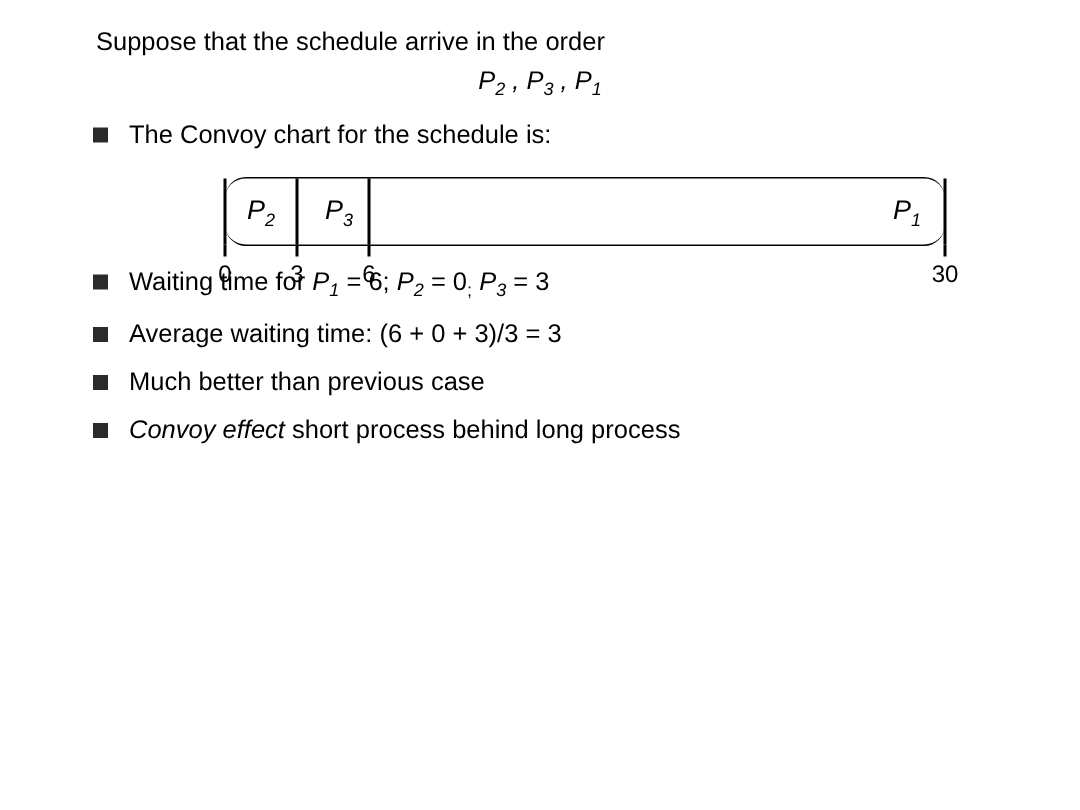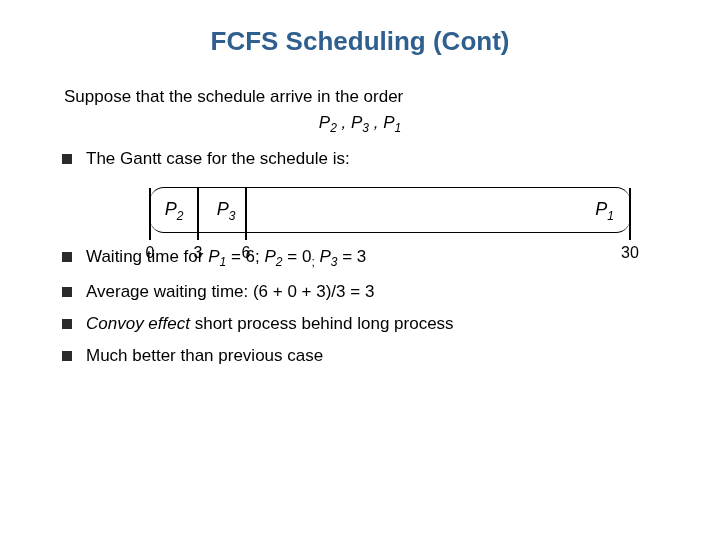--- a/index.html
+++ b/index.html
@@ -104,28 +104,27 @@
     position: absolute;
     top: 56px;
     font-size: 16px;
     transform: translateX(-50%);
   }
 </style>
 </head>
 <body>
 
 <div class="slide">
-  <div class="title">FCFS Scheduling (Cont)</div>
 
   <div class="body-text intro">Suppose that the schedule arrive in the order</div>
 
   <div class="order" id="order-line">P<sub>2</sub> , P<sub>3</sub> , P<sub>1</sub></div>
 
   <ul class="bul">
-    <li>The Gantt case for the schedule is:</li>
+    <li>The Convoy chart for the schedule is:</li>
   </ul>
 
   <div class="gantt-wrap">
     <div class="gantt" id="gantt">
         <div class="tick-top" style="left: -0.75px;"></div>
         <div class="tick-top" style="left: 47.25px;"></div>
         <div class="tick-top" style="left: 95.25px;"></div>
         <div class="tick-top" style="left: 479.25px;"></div>
         <div class="seg" style="left: 0px; width: 48px;">
           <span>P<sub>2</sub></span>
@@ -143,16 +142,16 @@
         <div class="tick" style="left: 95.25px;"></div>
         <div class="tick-label" style="left: 96px;">6</div>
         <div class="tick" style="left: 479.25px;"></div>
         <div class="tick-label" style="left: 480px;">30</div>
       </div>
   </div>
 
   <ul class="bul">
     <li id="b2">Waiting time for <span class="italic">P</span><span class="sub italic">1</span> = 6; <span class="italic">P</span><span class="sub italic">2</span> = 0<span class="sub">;</span> <span class="italic">P</span><span class="sub italic">3</span> = 3</li>
     <li>Average waiting time:   (6 + 0 + 3)/3 = 3</li>
+    <li>Much better than previous case</li>
     <li id="b5"><span class="italic">Convoy effect </span>short process behind long process</li>
-    <li>Much better than previous case</li>
   </ul>
 </div>
 
 </body></html>

